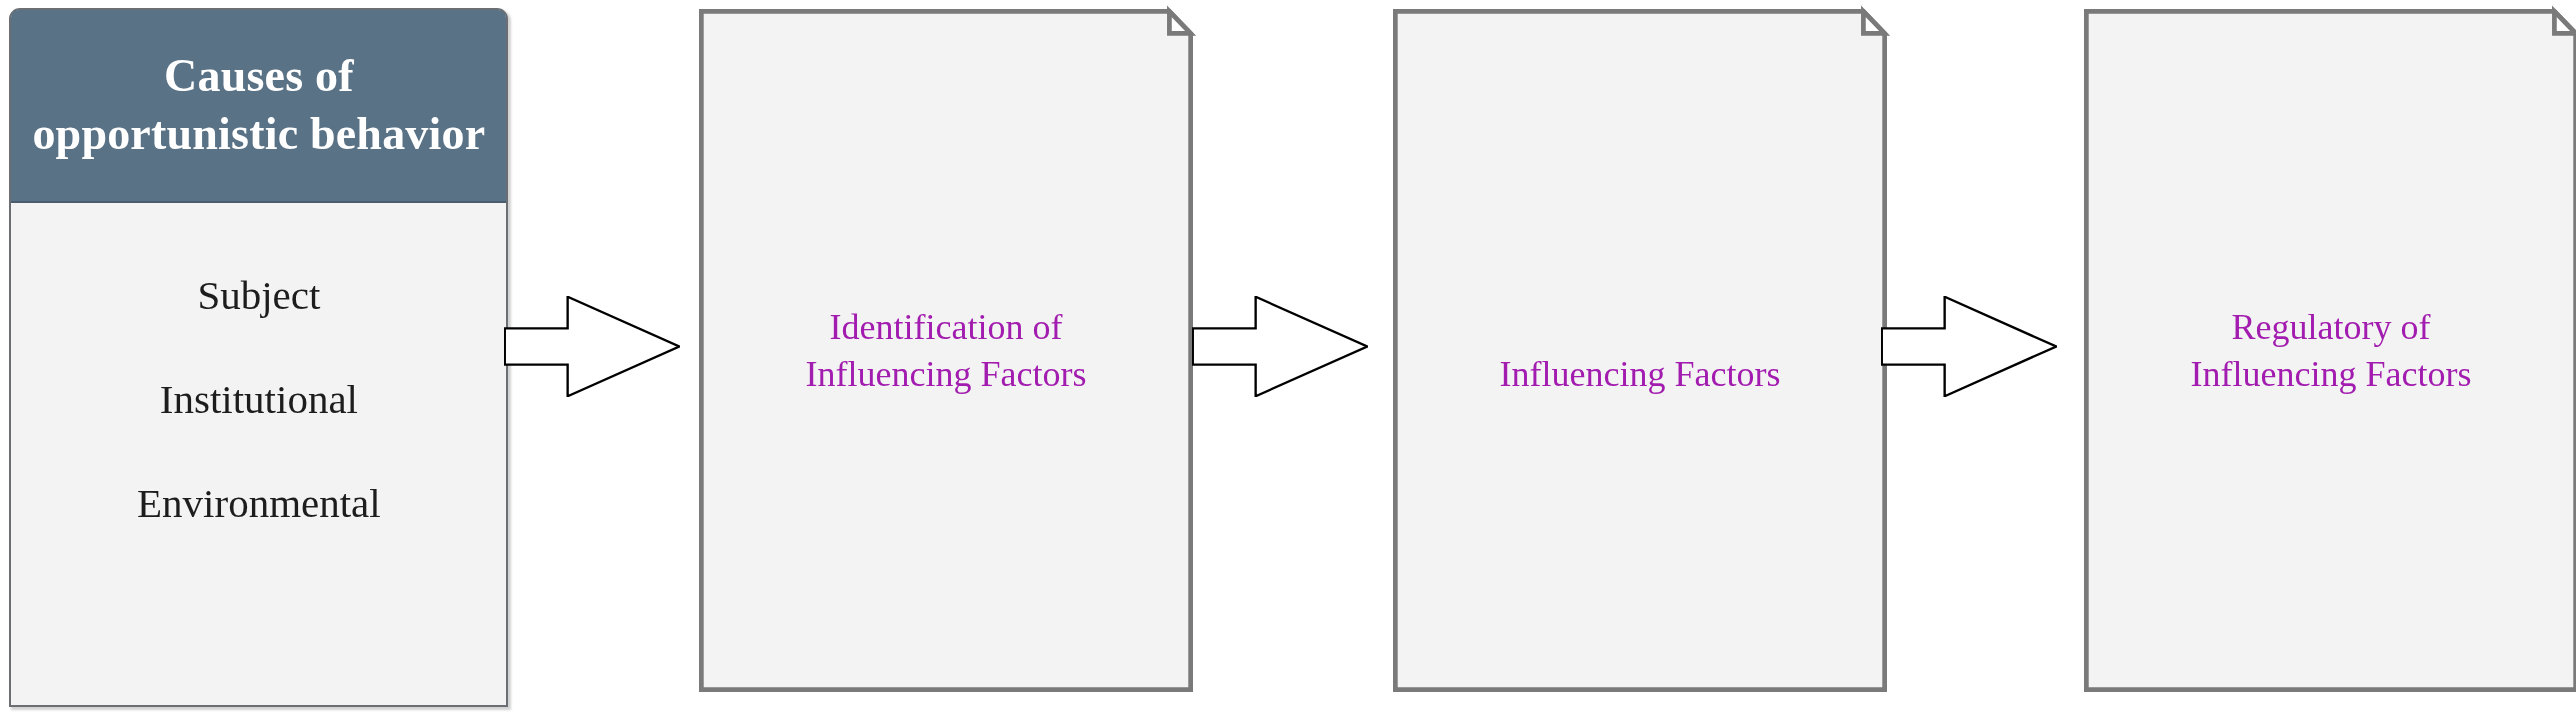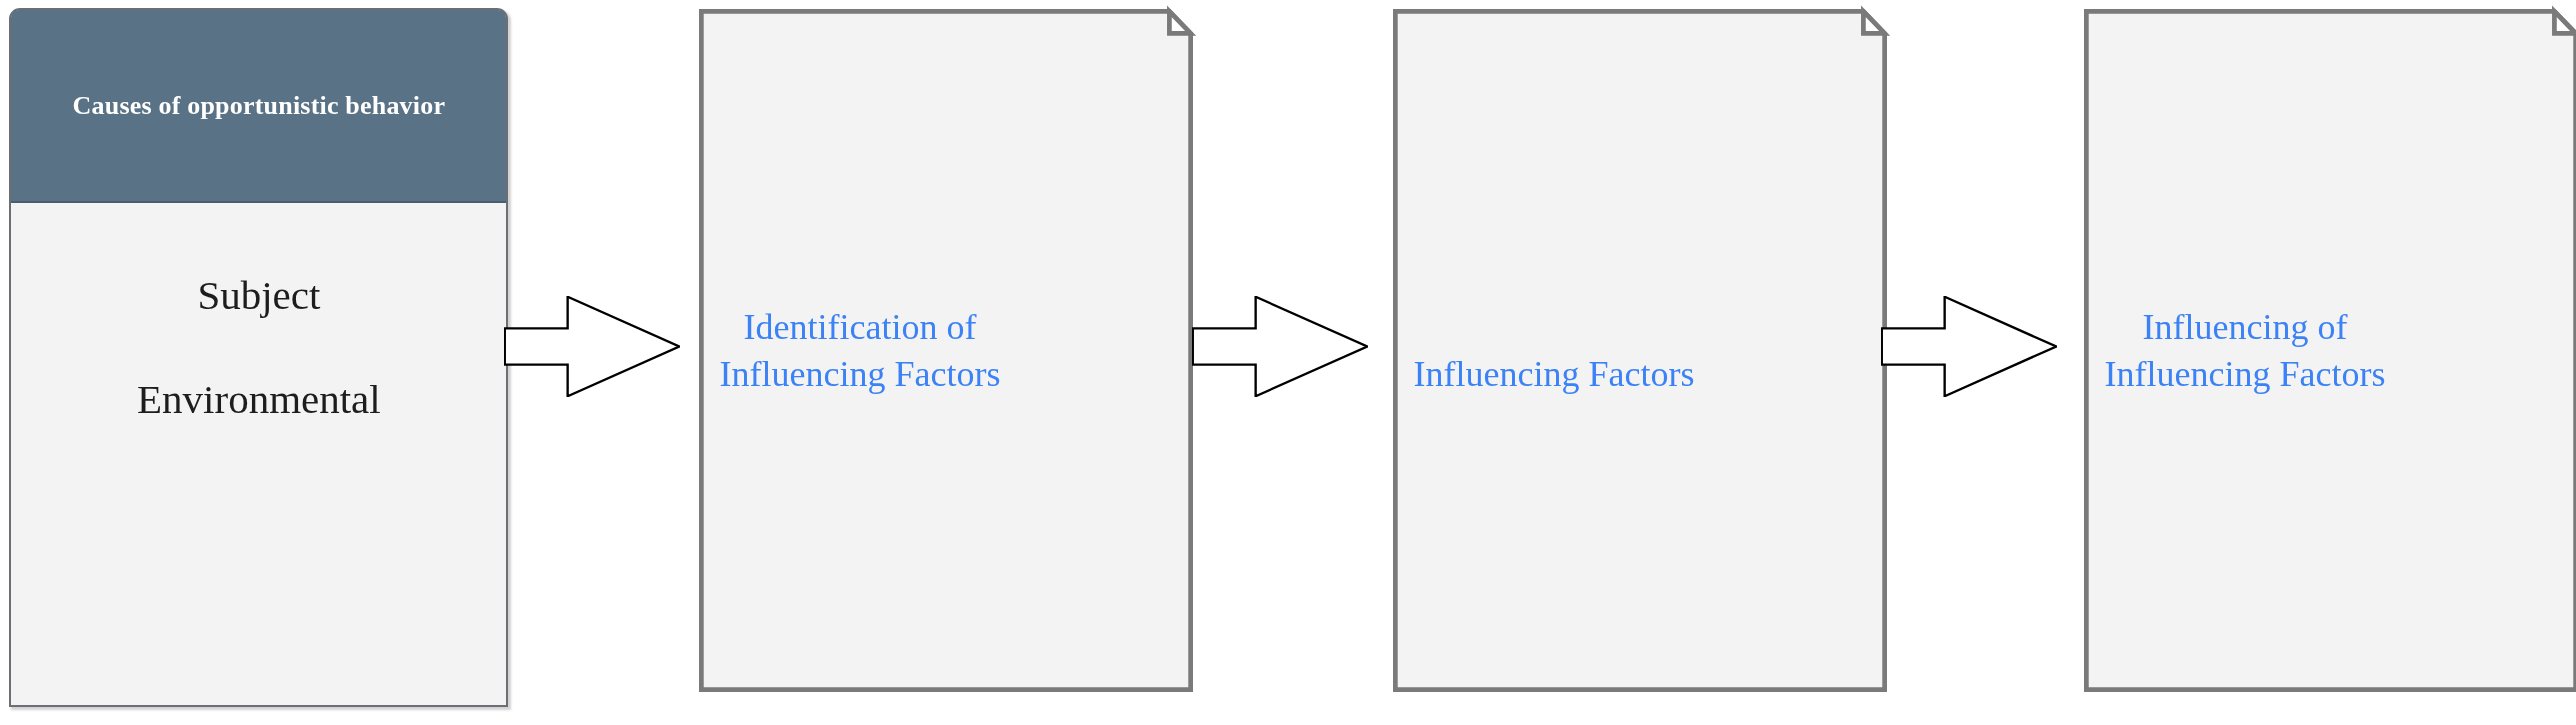--- a/index.html
+++ b/index.html
@@ -42,21 +42,21 @@
     flex: 0 0 193px;
     background: #5a7286;
     border-radius: 7.9px 7.9px 0 0;
     border-bottom: 2.4px solid #4a5d6e;
     color: #ffffff;
     display: flex;
     align-items: center;
     justify-content: center;
     text-align: center;
     font-weight: bold;
-    font-size: 26px;
+    font-size: 46px;
     line-height: 1.28;
     padding: 0 14px;
     box-sizing: border-box;
     letter-spacing: 0.2px;
   }
   .causes-body {
     flex: 1 1 auto;
     display: flex;
     flex-direction: column;
     justify-content: flex-start;
@@ -92,25 +92,25 @@
     overflow: visible;
   }
   .doc-label {
     position: absolute;
     left: 0;
     top: 0;
     width: 100%;
     height: 100%;
     display: flex;
     align-items: center;
-    justify-content: flex-start;
+    justify-content: center;
     text-align: center;
     font-size: 36px;
     line-height: 1.30;
-    color: #3b82f6;
+    color: #a21caf;
     padding: 0 20.5px;
     box-sizing: border-box;
     pointer-events: none;
   }
 
   #doc-identification { left: 699px; }
   #doc-classification { left: 1393px; }
   #doc-governance     { left: 2084px; }
 
   
@@ -131,20 +131,21 @@
 </style>
 </head>
 <body>
 
 <div id="canvas">
 
   <div class="causes-card">
     <div class="causes-header">Causes of opportunistic behavior</div>
     <div class="causes-body">
       <div class="cause-item">Subject</div>
+      <div class="cause-item">Institutional</div>
       <div class="cause-item">Environmental</div>
     </div>
   </div>
 
   <div class="arrow" id="arrow-1">
     <svg viewBox="0 0 224 128" preserveAspectRatio="none" aria-hidden="true">
       <polygon points="1,41 81,41 81,1 223,64 81,127 81,87 1,87" fill="#ffffff" stroke="#000000" stroke-width="3" stroke-linejoin="miter"></polygon>
     </svg>
   </div>
 
@@ -186,20 +187,20 @@
     </svg>
   </div>
 
   <div class="doc-box" id="doc-governance">
     <svg viewBox="0 0 628 868" preserveAspectRatio="none" aria-hidden="true">
       <polygon points="3,3 598,3 625,31 625,865 3,865" fill="#f3f3f3" stroke="#7a7a7a" stroke-width="6" stroke-linejoin="miter"></polygon>
       <polygon points="598,3 625,31 598,31" fill="#ffffff" stroke="#7a7a7a" stroke-width="6" stroke-linejoin="miter"></polygon>
     </svg>
     <div class="doc-label">
       <span>
-        <span>Influencing of</span><br>
+        <span>Regulatory of</span><br>
         <span>Influencing Factors</span>
       </span>
     </div>
   </div>
 
 </div>
 
 
 </body></html>

